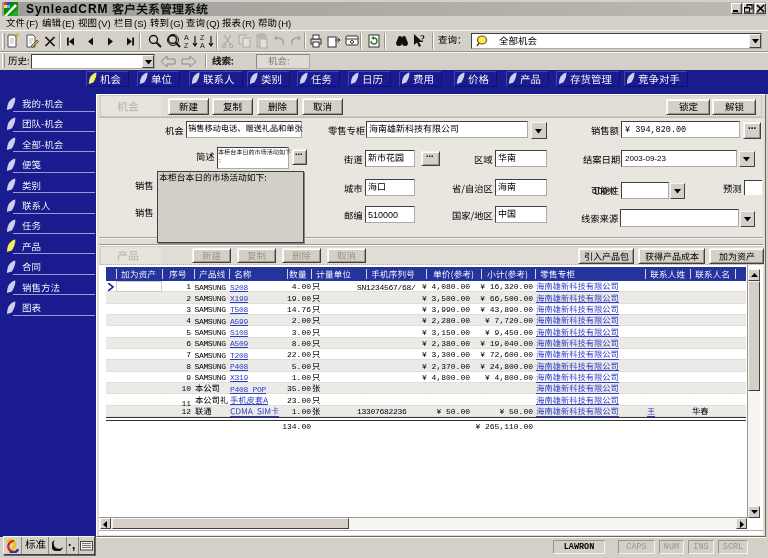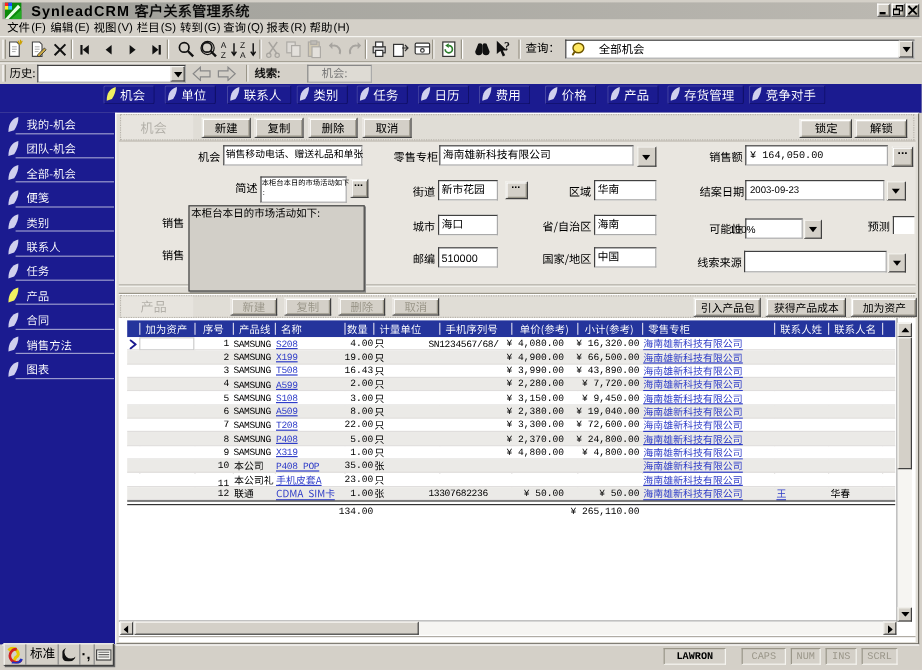--- a/index.html
+++ b/index.html
@@ -884,21 +884,21 @@
 <div style="position:absolute;left:591.1px;top:126px;line-height:0">
     <svg class="tx" width="27.9" height="9.8" viewBox="0 0 3000 1050">
       <g transform="translate(0 880)" fill="#000">
         <use href="#g9500" transform="translate(0 0)"></use>
         <use href="#g552e" transform="translate(1000 0)"></use>
         <use href="#g989d" transform="translate(2000 0)"></use>
       </g>
     </svg>
   </div>
 <div style="position:absolute;left:621px;top:121px;width:119px;height:17px;background:#fff;border:1px solid #565656;border-top:1px solid #404040;border-left:1px solid #404040;border-bottom:1px solid #aaa;border-right:1px solid #aaa;"></div>
-<div style="position:absolute;left:625px;top:125px;font:normal 8.5px 'Liberation Mono',sans-serif;color:#000;letter-spacing:0px;white-space:pre;line-height:10.5px">¥ 164,050.00</div>
+<div style="position:absolute;left:625px;top:125px;font:normal 8.5px 'Liberation Mono',sans-serif;color:#000;letter-spacing:0px;white-space:pre;line-height:10.5px">¥ 394,820.00</div>
 <div style="position:absolute;left:743px;top:122px;width:18px;height:17px;background:#d4d0c8;border:1px solid;border-color:#f5f4f0 #404040 #404040 #f5f4f0;box-shadow:inset 1px 1px 0 #fff, inset -1px -1px 0 #9a9689;"></div>
 <div style="position:absolute;left:748px;top:120px;font:bold 10px 'Liberation Sans',sans-serif;color:#000;letter-spacing:0px;white-space:pre;line-height:12px">...</div>
 <div style="position:absolute;left:196.4px;top:152px;line-height:0">
     <svg class="tx" width="18.6" height="9.8" viewBox="0 0 2000 1050">
       <g transform="translate(0 880)" fill="#000">
         <use href="#g7b80" transform="translate(0 0)"></use>
         <use href="#g8ff0" transform="translate(1000 0)"></use>
       </g>
     </svg>
   </div>
@@ -1040,21 +1040,21 @@
 <div style="position:absolute;left:591.1px;top:186px;line-height:0">
     <svg class="tx" width="27.9" height="9.8" viewBox="0 0 3000 1050">
       <g transform="translate(0 880)" fill="#000">
         <use href="#g53ef" transform="translate(0 0)"></use>
         <use href="#g80fd" transform="translate(1000 0)"></use>
         <use href="#g6027" transform="translate(2000 0)"></use>
       </g>
     </svg>
   </div>
 <div style="position:absolute;left:621px;top:182px;width:48px;height:17px;background:#fff;border:1px solid #565656;border-top:1px solid #404040;border-left:1px solid #404040;border-bottom:1px solid #aaa;border-right:1px solid #aaa;"></div>
-<div style="position:absolute;left:608px;top:186px;font:normal 8.5px 'Liberation Sans',sans-serif;color:#000;letter-spacing:0px;white-space:pre;line-height:10.5px">100%</div>
+<div style="position:absolute;left:593px;top:186px;font:normal 8.5px 'Liberation Sans',sans-serif;color:#000;letter-spacing:0px;white-space:pre;line-height:10.5px">100%</div>
 <div style="position:absolute;left:670px;top:183px;width:15px;height:16px;background:#d4d0c8;border:1px solid;border-color:#f5f4f0 #404040 #404040 #f5f4f0;"></div>
 <svg style="position:absolute;left:674px;top:189px" width="7" height="5" viewBox="0 0 7 5">
     <path d="M0 0 h7 l-3.5 4.5z" fill="#000"></path>
   </svg>
 <div style="position:absolute;left:723.4px;top:184px;line-height:0">
     <svg class="tx" width="18.6" height="9.8" viewBox="0 0 2000 1050">
       <g transform="translate(0 880)" fill="#000">
         <use href="#g9884" transform="translate(0 0)"></use>
         <use href="#g6d4b" transform="translate(1000 0)"></use>
       </g>
@@ -1397,21 +1397,21 @@
 <div style="position:absolute;left:194.5px;top:293.95px;font:normal 8px 'Liberation Mono',sans-serif;color:#000;letter-spacing:0px;white-space:pre;line-height:10px"><span style="letter-spacing:-0.35px">SAMSUNG</span></div>
 <div style="position:absolute;left:230px;top:293.95px;font:normal 8px 'Liberation Mono',sans-serif;color:#2e3cc8;letter-spacing:0px;white-space:pre;line-height:10px"><span style="text-decoration:underline;letter-spacing:-0.3px">X199</span></div>
 <div style="position:absolute;right:457.0px;top:293.55px;font:normal 8px 'Liberation Mono',sans-serif;color:#000;white-space:pre;line-height:10px">19.00</div>
 <div style="position:absolute;left:311.5px;top:293.55px;line-height:0">
     <svg class="tx" width="8.3" height="8.7" viewBox="0 0 1000 1050">
       <g transform="translate(0 880)" fill="#000">
         <use href="#g53ea" transform="translate(0 0)"></use>
       </g>
     </svg>
   </div>
-<div style="position:absolute;right:298px;top:293.55px;font:normal 8px 'Liberation Mono',sans-serif;color:#000;white-space:pre;line-height:10px">¥ 4,900.00</div>
+<div style="position:absolute;right:298px;top:293.55px;font:normal 8px 'Liberation Mono',sans-serif;color:#000;white-space:pre;line-height:10px">¥ 3,500.00</div>
 <div style="position:absolute;right:235px;top:293.55px;font:normal 8px 'Liberation Mono',sans-serif;color:#000;white-space:pre;line-height:10px">¥ 66,500.00</div>
 <div style="position:absolute;left:536.0px;top:293.6px;line-height:0;border-bottom:1px solid #2e3cc8">
     <svg class="tx" width="83.0" height="8.7" viewBox="0 0 10000 1050">
       <g transform="translate(0 880)" fill="#2e3cc8">
         <use href="#g6d77" transform="translate(0 0)"></use>
         <use href="#g5357" transform="translate(1000 0)"></use>
         <use href="#g96c4" transform="translate(2000 0)"></use>
         <use href="#g65b0" transform="translate(3000 0)"></use>
         <use href="#g79d1" transform="translate(4000 0)"></use>
         <use href="#g6280" transform="translate(5000 0)"></use>
@@ -1419,21 +1419,21 @@
         <use href="#g9650" transform="translate(7000 0)"></use>
         <use href="#g516c" transform="translate(8000 0)"></use>
         <use href="#g53f8" transform="translate(9000 0)"></use>
       </g>
     </svg>
   </div>
 <div style="position:absolute;left:105.5px;top:303.70000000000005px;width:640.5px;height:11.35px;background:#fff;border-bottom:1px solid #e0dedd;"></div>
 <div style="position:absolute;right:577px;top:304.90000000000003px;font:normal 8px 'Liberation Mono',sans-serif;color:#000;white-space:pre;line-height:10px">3</div>
 <div style="position:absolute;left:194.5px;top:305.3px;font:normal 8px 'Liberation Mono',sans-serif;color:#000;letter-spacing:0px;white-space:pre;line-height:10px"><span style="letter-spacing:-0.35px">SAMSUNG</span></div>
 <div style="position:absolute;left:230px;top:305.3px;font:normal 8px 'Liberation Mono',sans-serif;color:#2e3cc8;letter-spacing:0px;white-space:pre;line-height:10px"><span style="text-decoration:underline;letter-spacing:-0.3px">T508</span></div>
-<div style="position:absolute;right:457.0px;top:304.90000000000003px;font:normal 8px 'Liberation Mono',sans-serif;color:#000;white-space:pre;line-height:10px">16.43</div>
+<div style="position:absolute;right:457.0px;top:304.90000000000003px;font:normal 8px 'Liberation Mono',sans-serif;color:#000;white-space:pre;line-height:10px">14.76</div>
 <div style="position:absolute;left:311.5px;top:304.90000000000003px;line-height:0">
     <svg class="tx" width="8.3" height="8.7" viewBox="0 0 1000 1050">
       <g transform="translate(0 880)" fill="#000">
         <use href="#g53ea" transform="translate(0 0)"></use>
       </g>
     </svg>
   </div>
 <div style="position:absolute;right:298px;top:304.90000000000003px;font:normal 8px 'Liberation Mono',sans-serif;color:#000;white-space:pre;line-height:10px">¥ 3,990.00</div>
 <div style="position:absolute;right:235px;top:304.90000000000003px;font:normal 8px 'Liberation Mono',sans-serif;color:#000;white-space:pre;line-height:10px">¥ 43,890.00</div>
 <div style="position:absolute;left:536.0px;top:304.9px;line-height:0;border-bottom:1px solid #2e3cc8">

